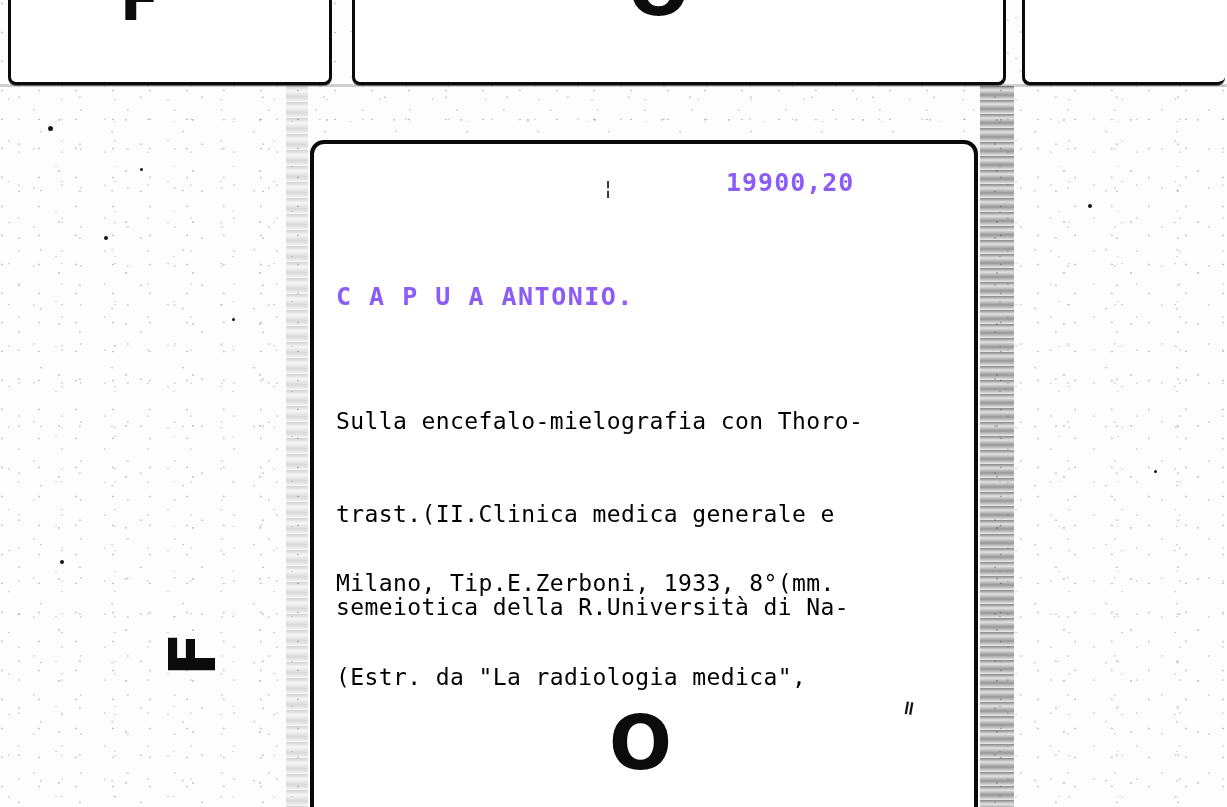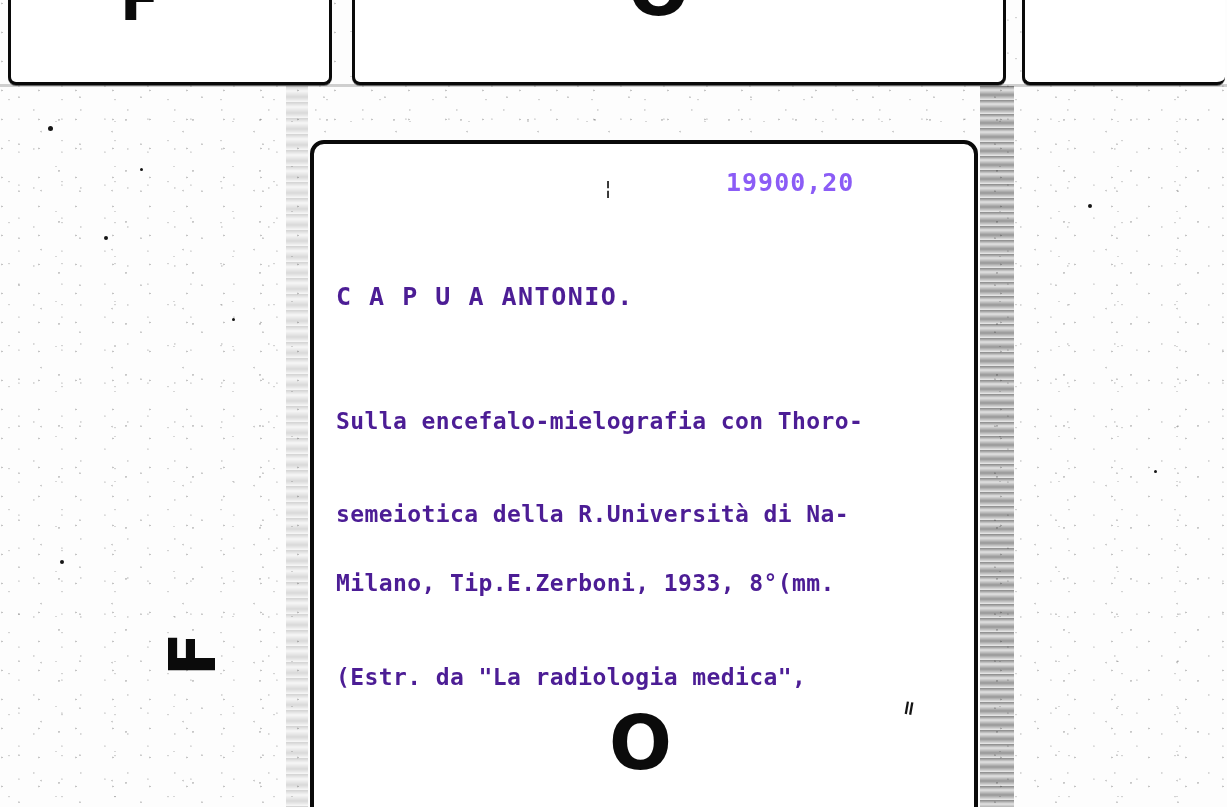--- a/index.html
+++ b/index.html
@@ -107,31 +107,31 @@
     color: #111;
   }
 
   .author {
     position: absolute;
     left: 22px;
     top: 138px;
     font-size: 25px;
     font-weight: bold;
     letter-spacing: 1.5px;
-    color: #4c1d95;
+    color: #8b5cf6;
   }
 
   .block {
     position: absolute;
     left: 22px;
     font-size: 23px;
     line-height: 31px;
-    font-weight: bold;
+    font-weight: normal;
     letter-spacing: 0.4px;
-    color: #4c1d95;
+    color: #000000;
     white-space: pre;
   }
   .block.title { top: 200px; }
   .block.imprint { top: 362px; }
   .block.note { top: 456px; }
 
   
   .glyph-o-bottom {
     position: absolute;
     left: 295px;
@@ -246,20 +246,21 @@
   <div class="card">
     <div class="card-inner">
 
       <div class="tickmark">¦</div>
       <div class="shelfmark">19900,20</div>
 
       <div class="author">C A P U A   ANTONIO.</div>
 
       <div class="block title">
         <div>Sulla encefalo-mielografia con Thoro-</div>
+        <div>trast.(II.Clinica medica generale e</div>
         <div>semeiotica della R.Università di Na-</div>
       </div>
 
       <div class="block imprint">
         <div>Milano, Tip.E.Zerboni, 1933, 8°(mm.</div>
       </div>
 
       <div class="block note">
         <div>(Estr. da "La radiologia medica",</div>
       </div>

